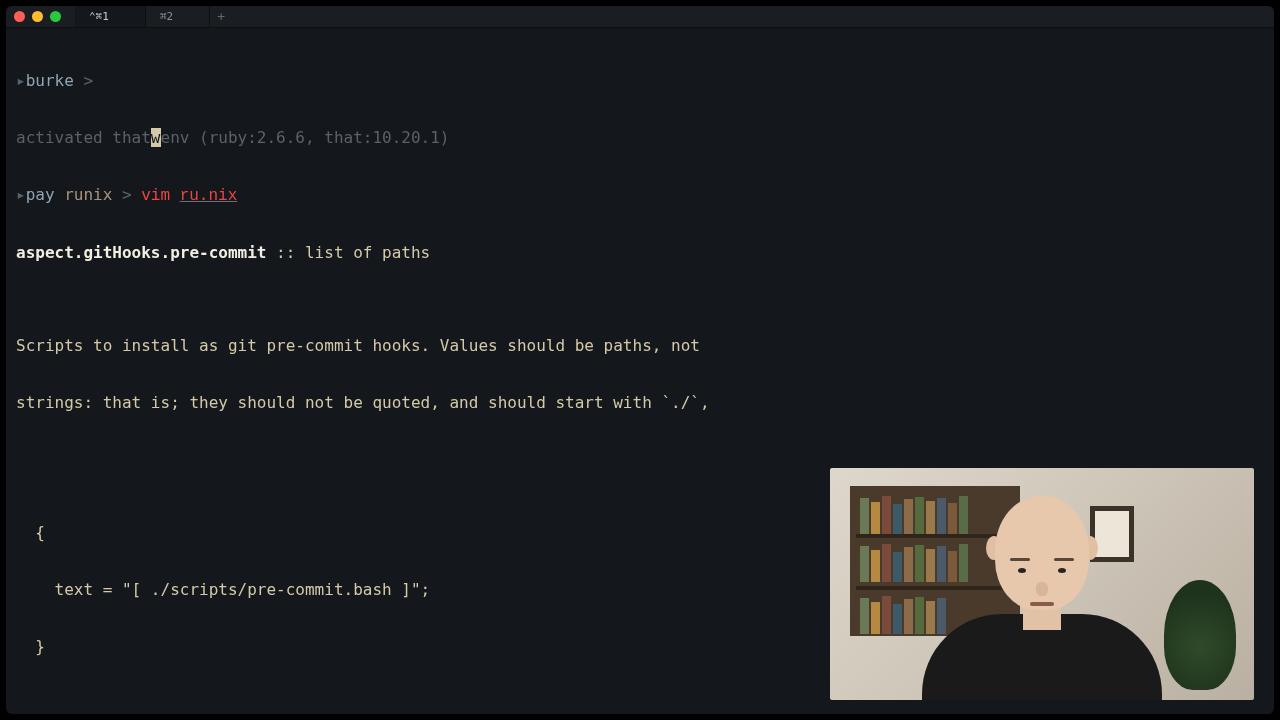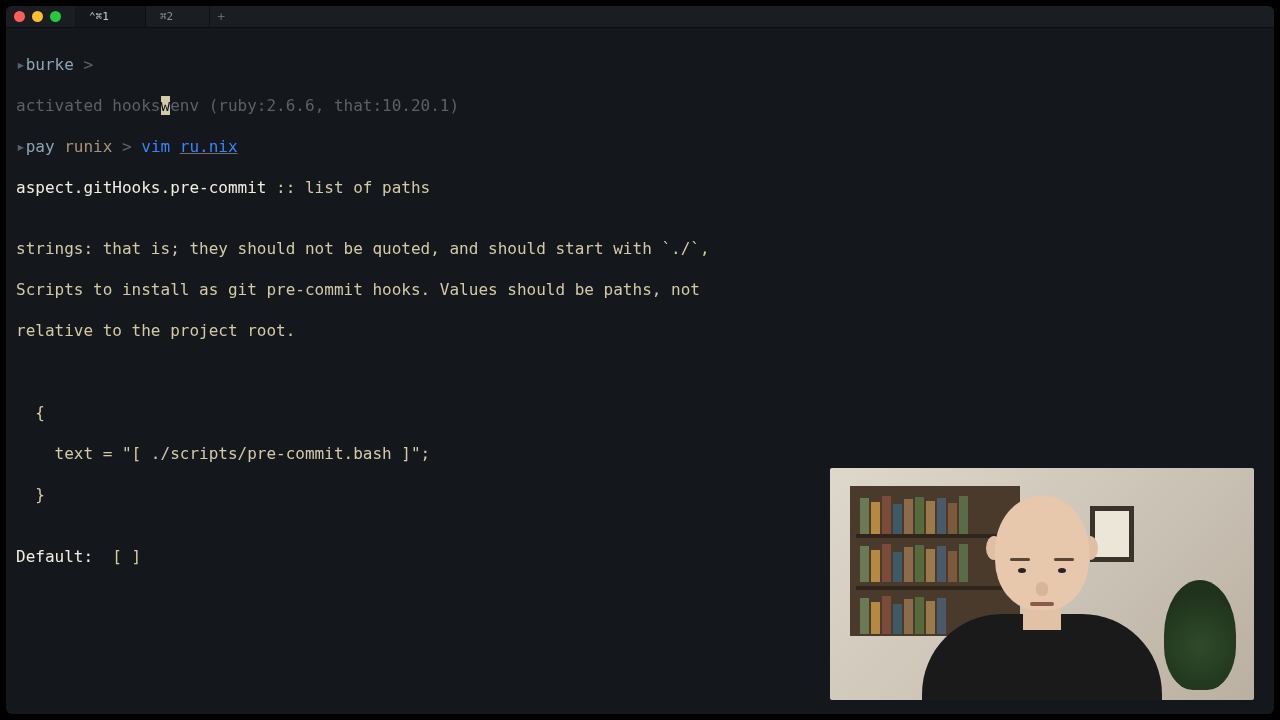--- a/index.html
+++ b/index.html
@@ -47,28 +47,28 @@
   }
 
   .term {
     position: absolute;
     left: 10px; right: 10px; top: 28px; bottom: 6px;
     font-size: 16px;
     line-height: 20.5px;
     color: #d4c9a8;
     white-space: pre;
   }
-  .line { display: block; }
+  .line { display: block; margin-top: 16px; }
 
   .muted   { color: #5b6168; }
   .accent  { color: #8fa3b3; }      
   .accent2 { color: #a8927a; }      
-  .bright  { color: #3b82f6; }      
+  .bright  { color: #ef4444; font-family: Liberation Mono, monospace; }      
   .tan     { color: #d4c9a8; }
-  .bold    { font-weight: 400; color:#f2eee2; }
+  .bold    { font-weight: 700; color:#f2eee2; }
   .italic  { }
   .under   { text-decoration: underline; text-decoration-color:#6a6f76; }
   .caret   { background: #d4c9a8; color:#14181c; }
 
   .video {
     position: absolute;
     right: 20px; bottom: 14px;
     width: 424px; height: 232px;
     background: linear-gradient(135deg,#ded7cb 0%,#cfc7ba 45%, #b9b0a1 100%);
     border-radius: 2px;
@@ -139,27 +139,26 @@
     </div>
     <div class="tabs">
       <div class="tab active">⌃⌘1</div>
       <div class="tab">⌘2</div>
       <div class="plus">+</div>
     </div>
   </div>
 
   <div class="term">
 <span class="line"><span class="muted">▸</span><span class="accent">burke</span><span class="muted"> &gt;</span></span>
-<span class="line"><span class="muted">activated hooks</span><span class="muted caret">w</span><span class="muted">env (ruby:2.6.6, that:10.20.1)</span></span>
+<span class="line"><span class="muted">activated that</span><span class="muted caret">w</span><span class="muted">env (ruby:2.6.6, that:10.20.1)</span></span>
 <span class="line"><span class="muted">▸</span><span class="accent">pay</span><span class="accent2"> runix</span><span class="muted"> &gt; </span><span class="bright">vim </span><span class="bright under">ru.nix</span></span>
 <span class="line"><span class="bold">aspect.gitHooks.pre-commit</span><span class="tan"> :: </span><span class="tan italic">list of paths</span></span>
 <span class="line"></span>
+<span class="line tan">Scripts to install as git pre-commit hooks. Values should be paths, not</span>
 <span class="line tan">strings: that is; they should not be quoted, and should start with `./`,</span>
-<span class="line tan">Scripts to install as git pre-commit hooks. Values should be paths, not</span>
-<span class="line tan">relative to the project root.</span>
 <span class="line"></span>
 <span class="line"></span>
 <span class="line tan">  {</span>
 <span class="line tan">    text = "[ ./scripts/pre-commit.bash ]";</span>
 <span class="line tan">  }</span>
 <span class="line"></span>
 <span class="line"><span class="bold">Default: </span><span class="tan"> [ ]</span></span>
 <span class="line"></span>
 
 

